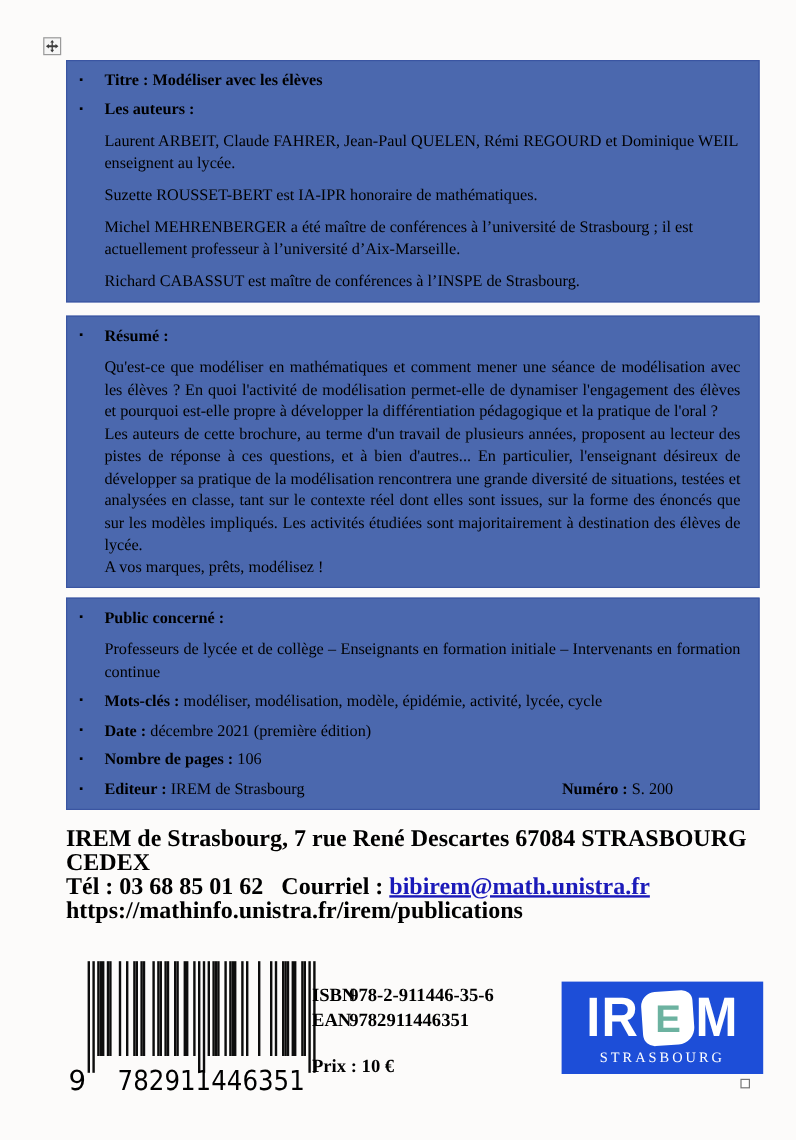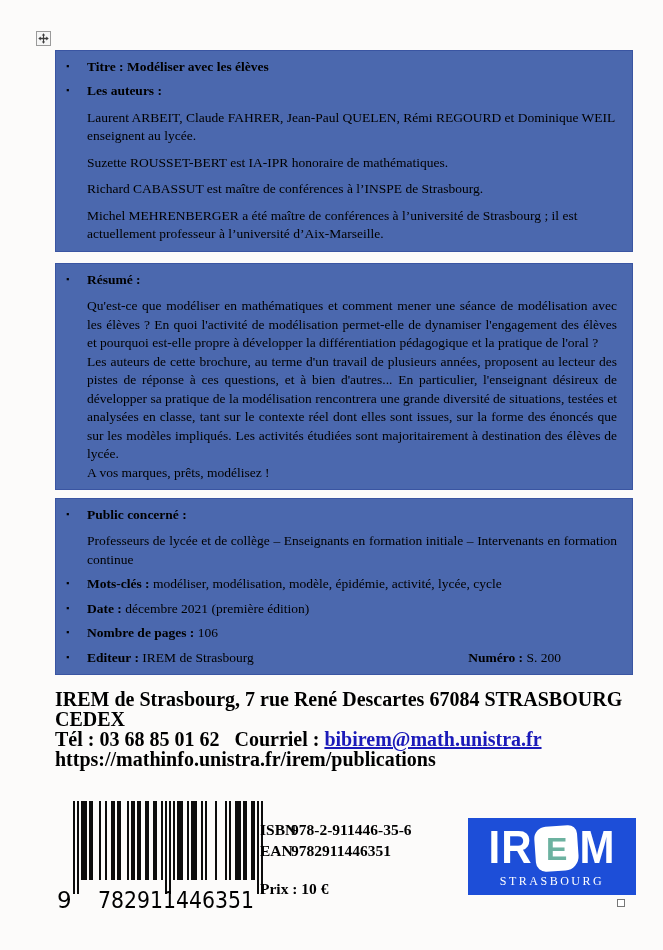--- a/index.html
+++ b/index.html
@@ -113,22 +113,22 @@
     <div class="brow">
       <span class="bullet">▪</span>
       <span class="b">Titre : Modéliser avec les élèves</span>
     </div>
     <div class="brow">
       <span class="bullet">▪</span>
       <span class="b">Les auteurs :</span>
     </div>
     <p>Laurent ARBEIT, Claude FAHRER, Jean-Paul QUELEN, Rémi REGOURD et Dominique WEIL enseignent au lycée.</p>
     <p>Suzette ROUSSET-BERT est IA-IPR honoraire de mathématiques.</p>
+    <p>Michel MEHRENBERGER a été maître de conférences à l’université de Strasbourg ; il est actuellement professeur à l’université d’Aix-Marseille.</p>
     <p>Richard CABASSUT est maître de conférences à l’INSPE de Strasbourg.</p>
-    <p>Michel MEHRENBERGER a été maître de conférences à l’université de Strasbourg ; il est actuellement professeur à l’université d’Aix-Marseille.</p>
   </section>
 
   <section class="bluebox box2">
     <div class="brow">
       <span class="bullet">▪</span>
       <span class="b">Résumé :</span>
     </div>
     <p class="just">Qu'est-ce que modéliser en mathématiques et comment mener une séance de modélisation avec les élèves ? En quoi l'activité de modélisation permet-elle de dynamiser l'engagement des élèves et pourquoi est-elle propre à développer la différentiation pédagogique et la pratique de l'oral ?</p>
     <p class="just tight">Les auteurs de cette brochure, au terme d'un travail de plusieurs années, proposent au lecteur des pistes de réponse à ces questions, et à bien d'autres... En particulier, l'enseignant désireux de développer sa pratique de la modélisation rencontrera une grande diversité de situations, testées et analysées en classe, tant sur le contexte réel dont elles sont issues, sur la forme des énoncés que sur les modèles impliqués. Les activités étudiées sont majoritairement à destination des élèves de lycée.</p>
     <p class="tight">A vos marques, prêts, modélisez !</p>

